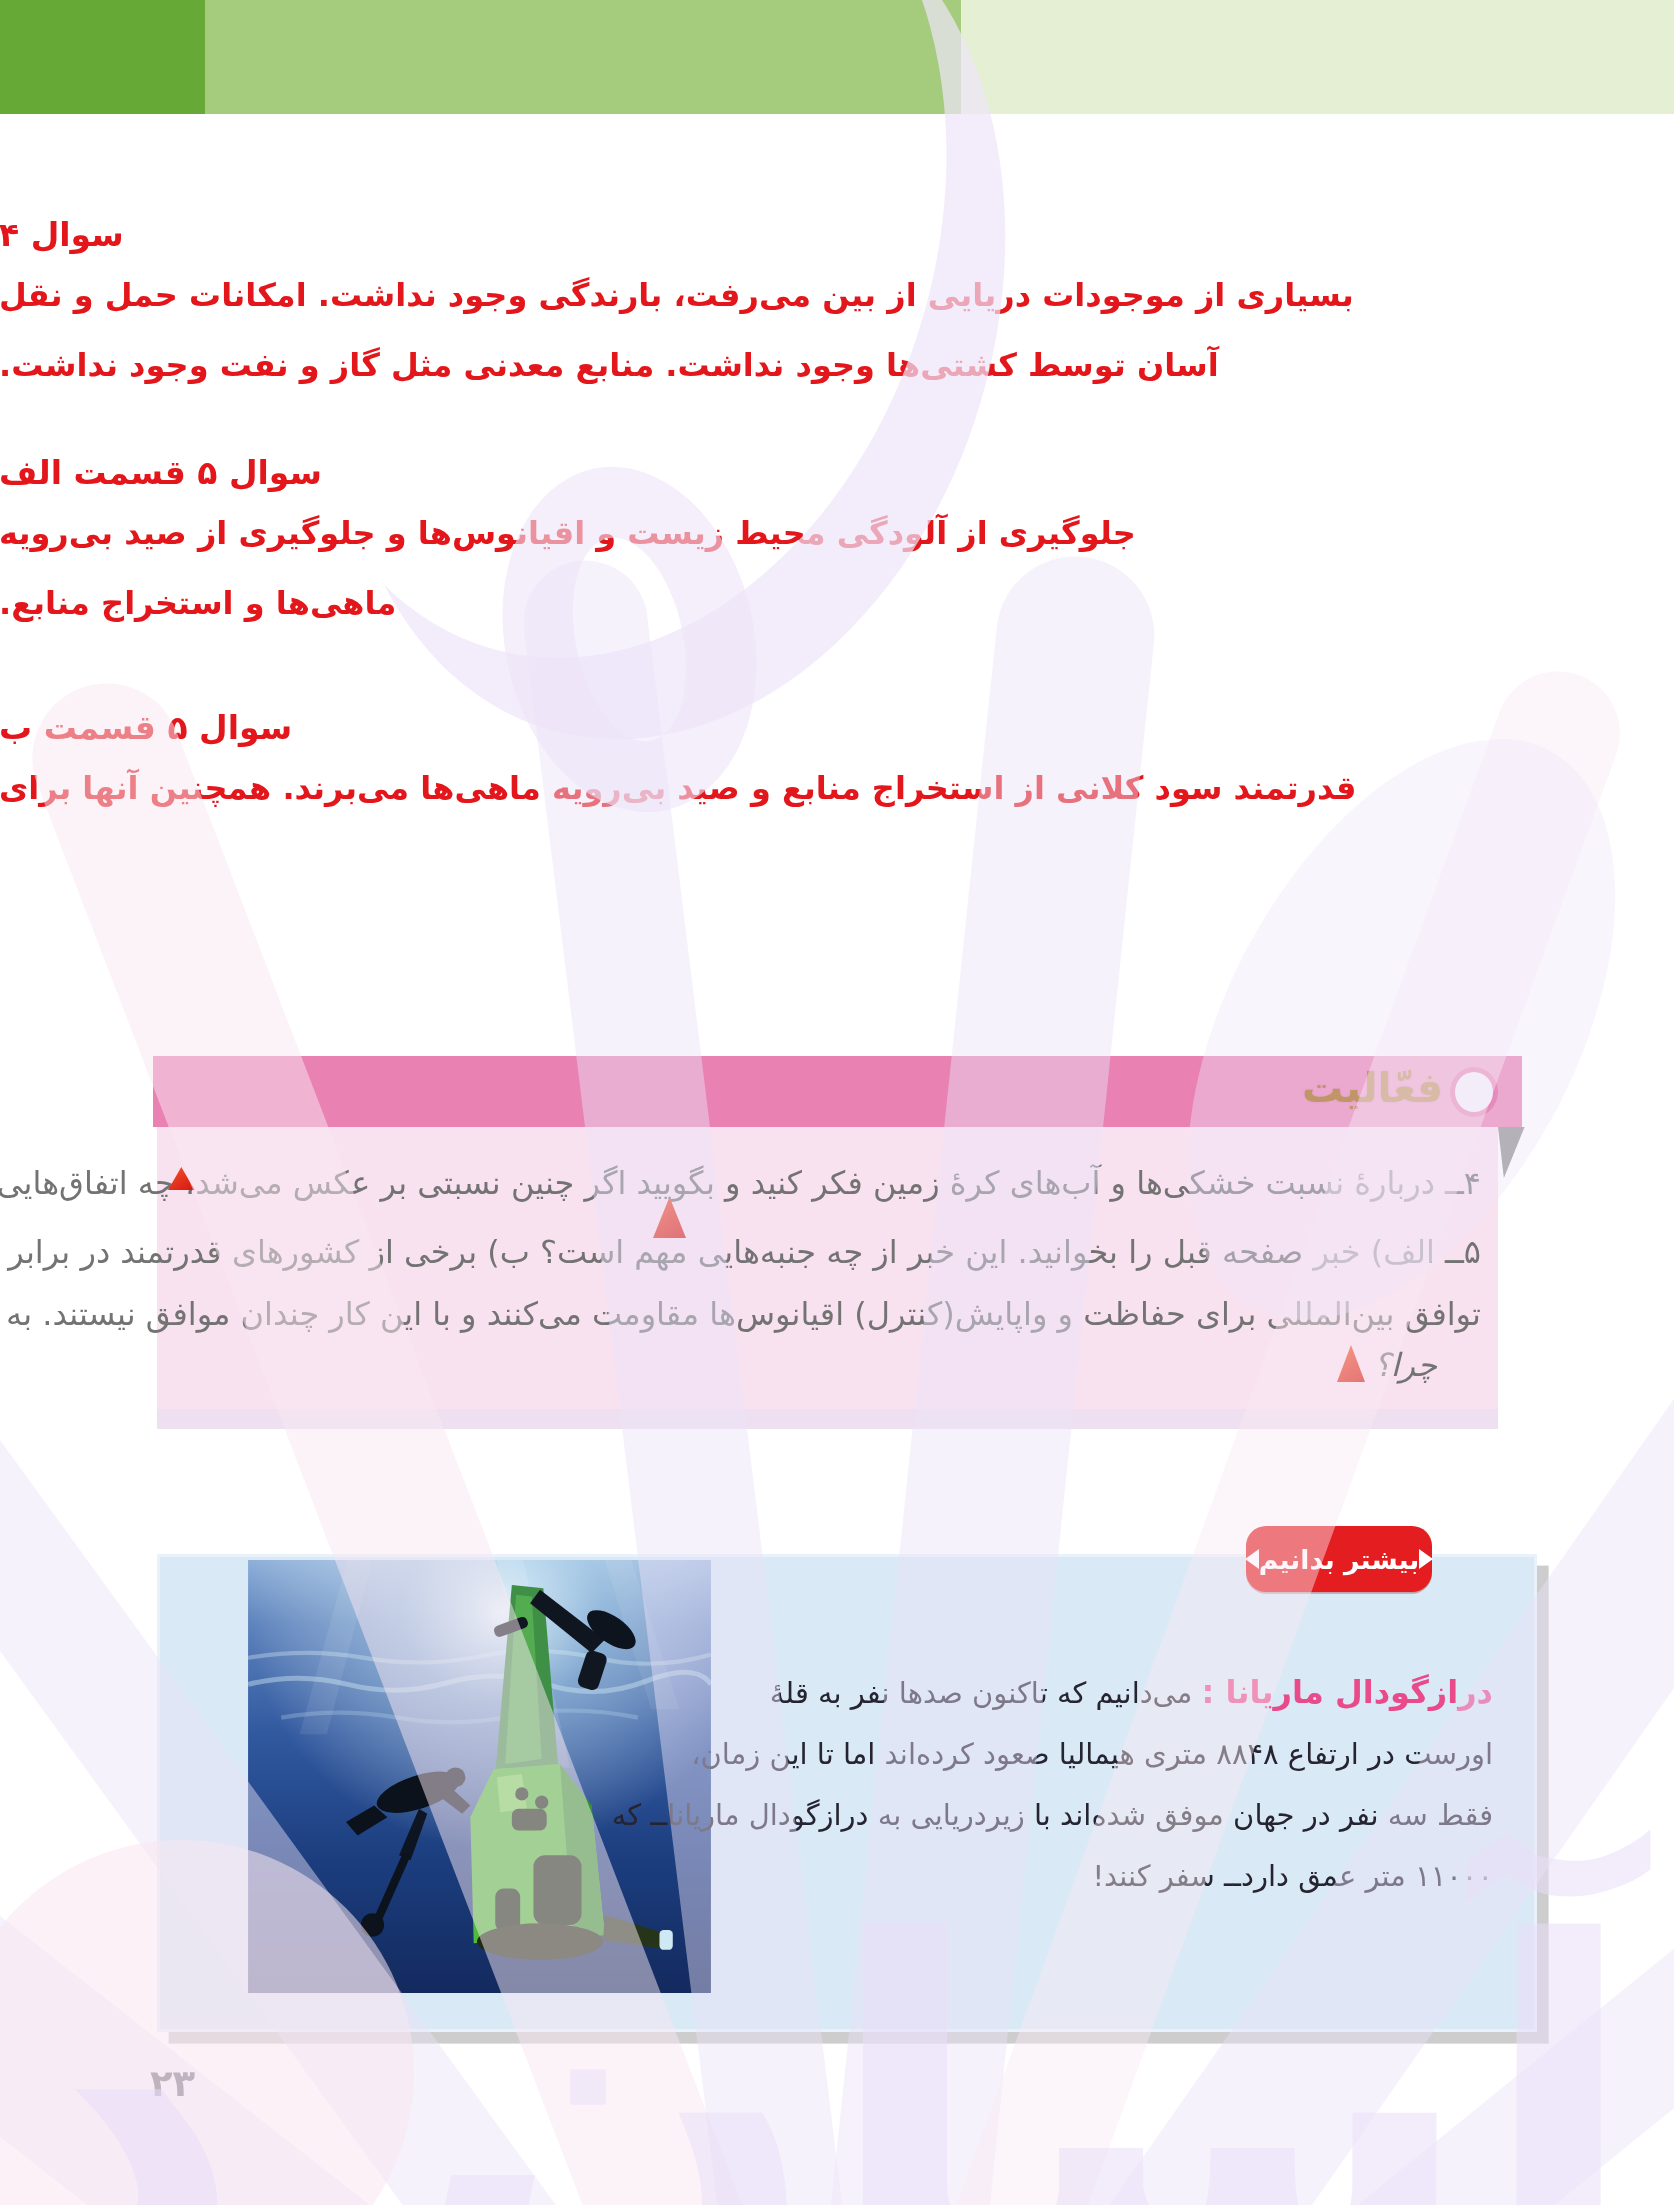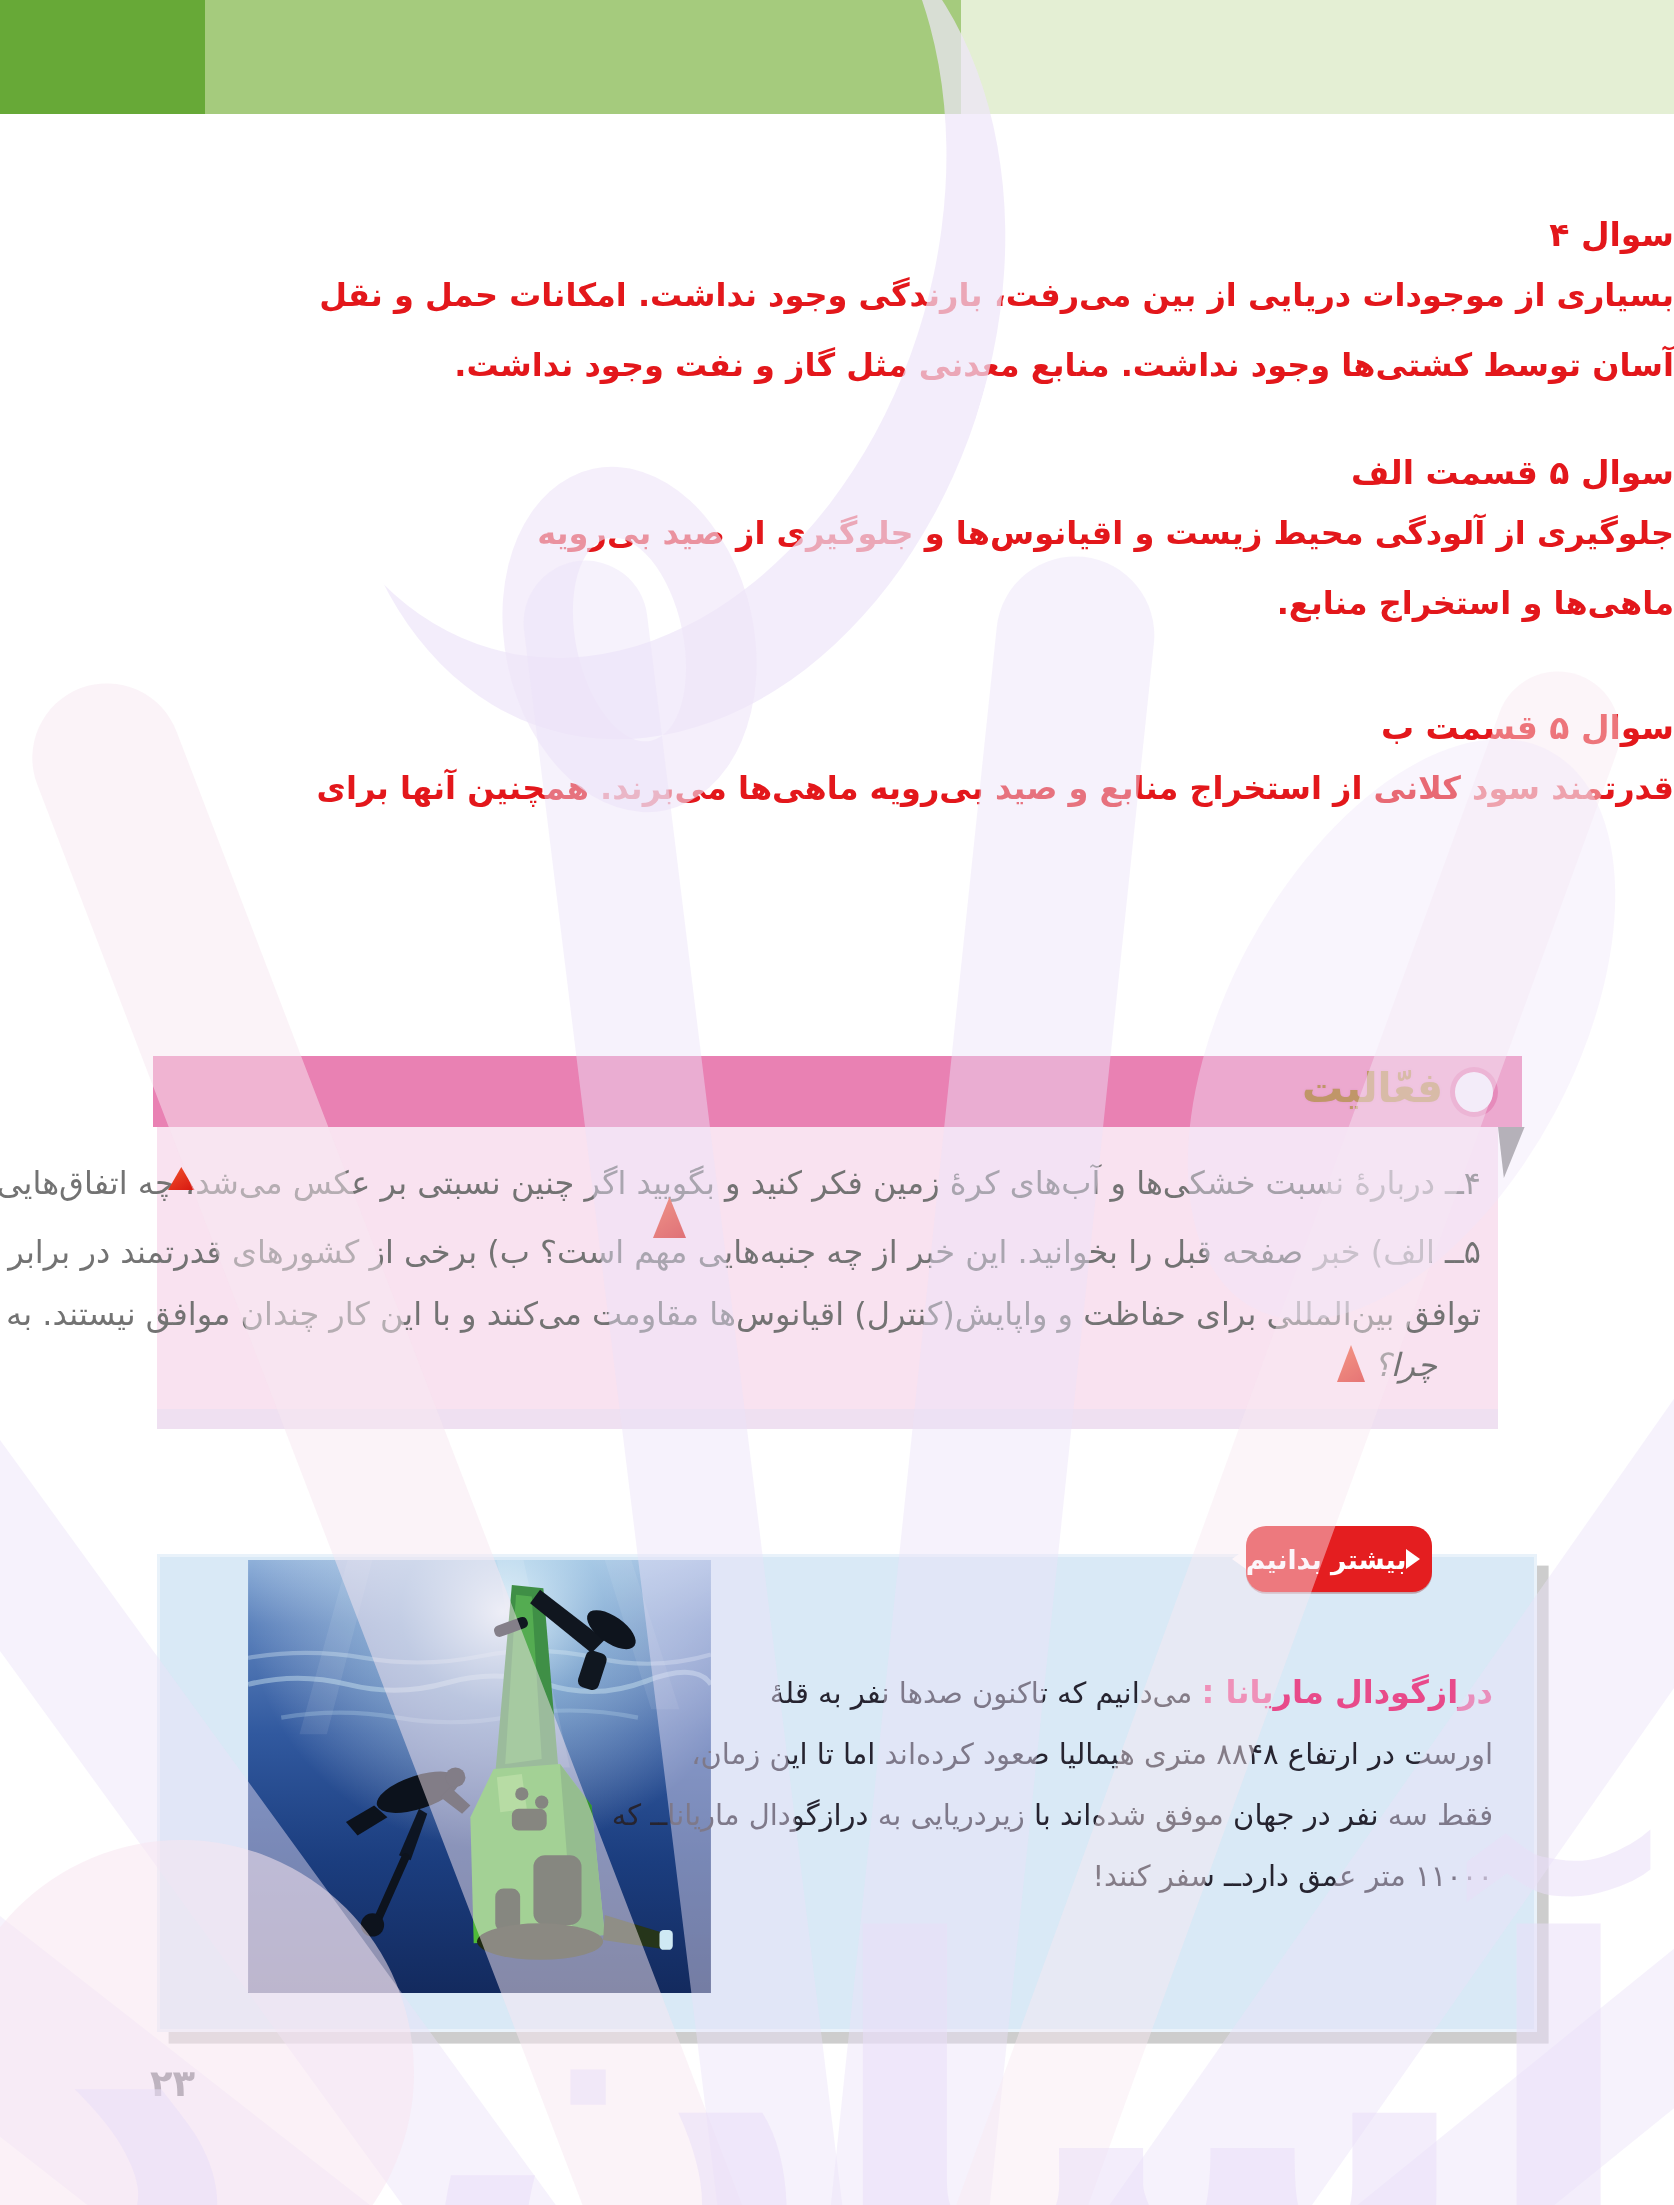--- a/index.html
+++ b/index.html
@@ -6,21 +6,21 @@
   .page{
     position:relative;width:1675px;height:2205px;background:#ffffff;overflow:hidden;
     font-family:"DejaVu Sans",sans-serif;direction:rtl;
   }
   
   .hdr{position:absolute;top:0;height:114px;z-index:1;}
   .hdr-dark{left:0;width:206px;background:#67a937;}
   .hdr-mid{left:206px;width:756px;background:#a5cb7d;}
   .hdr-light{left:962px;width:713px;background:#e4efd4;}
   
-  .answer{position:absolute;left:0;width:100%;text-align:right;color:#e3171b;font-weight:bold;z-index:2;}
+  .answer{position:absolute;left:0;width:100%;text-align:left;color:#e3171b;font-weight:bold;z-index:2;}
   .answer .t{font-size:33px;line-height:51px;}
   .answer .l{font-size:32px;line-height:70px;}
   .a1{top:209px}.a2{top:447px}.a3{top:702px}
   
   .act-bar{position:absolute;left:154px;top:1056px;width:1369px;height:71px;background:#e981b3;z-index:2;}
   .act-circle{position:absolute;left:1451px;top:1067px;width:48px;height:50px;border-radius:50%;
     background:#f5f8fd;border:5.8px solid #df4f92;box-sizing:border-box;z-index:3;}
   .act-title{position:absolute;right:231px;top:1064px;font-size:41px;font-weight:bold;color:#a16207;
     z-index:3;text-shadow:0 0 2.5px #d86aa0;}
   .act-fold{position:absolute;left:1499px;top:1127px;width:26.6px;height:51px;background:#8e8e8e;
@@ -31,21 +31,21 @@
   .al1{top:1164px}.al2{top:1233px}.al3{top:1295px}.al4{top:1346px;right:237px;font-style:italic;}
   .tri{position:absolute;z-index:3;background:linear-gradient(145deg,#f2542d,#d6150f);
     clip-path:polygon(50% 0,100% 100%,0 100%);}
   .tr1{left:169px;top:1167px;width:26.6px;height:23px;}
   .tr2{left:654px;top:1197px;width:33px;height:41px;}
   .tr3{left:1338px;top:1345px;width:28px;height:37px;}
   
   .lm-box{position:absolute;left:158px;top:1554px;width:1380px;height:478px;background:#d9e9f6;
     border:3.3px solid #e9f2fa;box-sizing:border-box;box-shadow:11.6px 11.6px 0 #cdcdcd;z-index:2;}
   .lm-badge{position:absolute;left:1247px;top:1526px;width:186px;height:66px;background:#e41e20;
-    border-radius:20px;z-index:3;display:flex;direction:ltr;align-items:center;justify-content:flex-end;
+    border-radius:20px;z-index:3;display:flex;direction:ltr;align-items:center;justify-content:center;
     padding:0 11.6px;box-sizing:border-box;box-shadow:0 1.7px 0 rgba(140,30,30,.35);}
   .lm-badge .txt{color:#ffffff;font-weight:bold;font-size:26.6px;flex:1;text-align:center;white-space:nowrap;}
   .arrow{width:0;height:0;border-style:solid;}
   .arrow-left{border-width:10.8px 14px 10.8px 0;border-color:transparent #ffffff transparent transparent;}
   .arrow-right{border-width:10.8px 0 10.8px 14px;border-color:transparent transparent transparent #ffffff;}
   .lm-photo{position:absolute;left:249px;top:1560px;width:463px;height:433px;z-index:3;}
   .lm-text{position:absolute;right:181px;top:1662px;width:772px;z-index:3;text-align:right;}
   .lm-line{font-size:29px;line-height:61px;color:#262430;white-space:nowrap;}
   .lm-title{color:#e84a8a;font-weight:bold;font-size:32px;}
   

